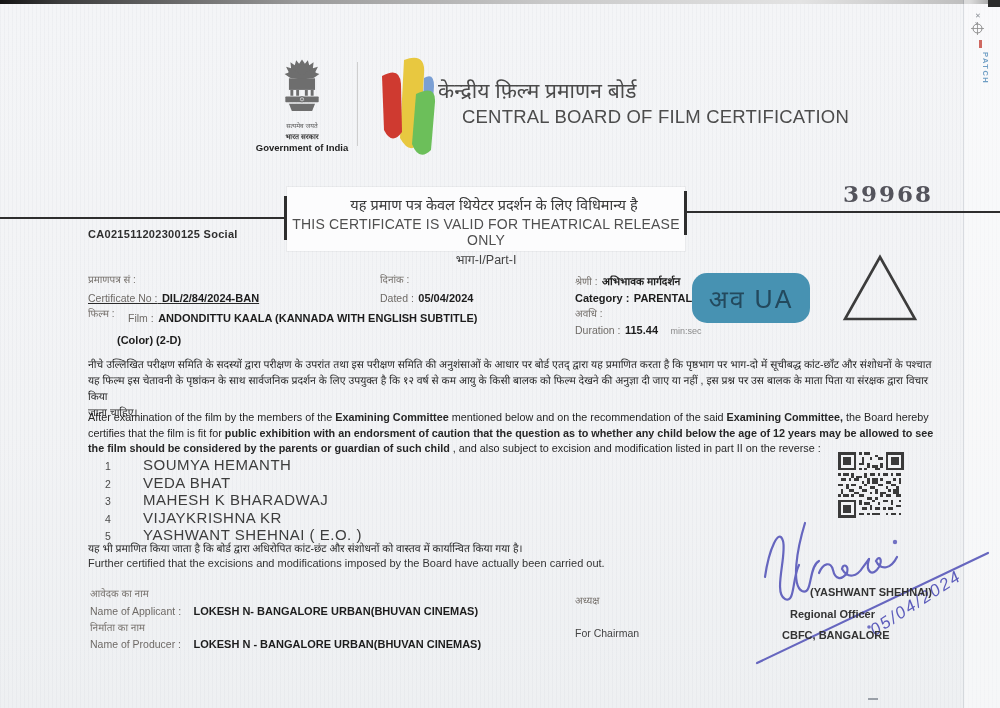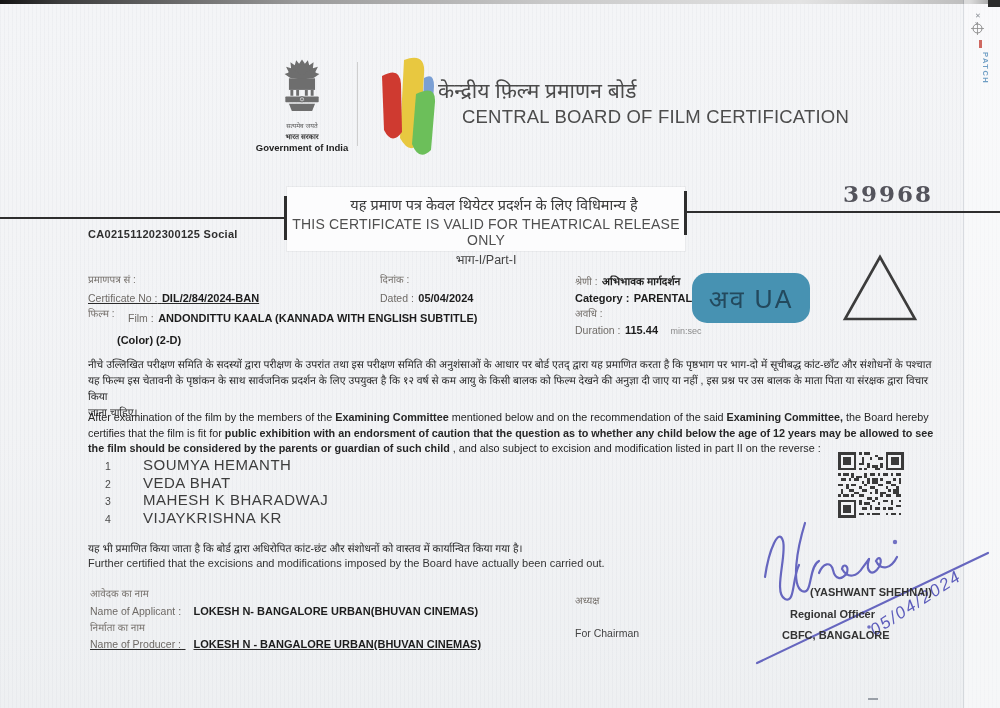--- a/index.html
+++ b/index.html
@@ -172,20 +172,21 @@
     <div>जाना चाहिए।</div>
   </div>
 
   <div class="abs para-en"><span>After examination of the film by the members of the </span><span class="b">Examining Committee</span><span> mentioned below and on the recommendation of the said </span><span class="b">Examining Committee,</span><span> the Board hereby certifies that the film is fit for </span><span class="b">public exhibition with an endorsment of caution that the question as to whether any child below the age of 12 years may be allowed to see the film should be considered by the parents or guardian of such child</span><span> , and also subject to excision and modification listed in part II on the reverse :</span></div>
 
   <div class="abs" style="left:105px;top:456px;">
     <div class="member-row"><span class="row-num">1</span><span class="row-name">SOUMYA HEMANTH</span></div>
     <div class="member-row"><span class="row-num">2</span><span class="row-name">VEDA BHAT</span></div>
     <div class="member-row"><span class="row-num">3</span><span class="row-name">MAHESH K BHARADWAJ</span></div>
     <div class="member-row"><span class="row-num">4</span><span class="row-name">VIJAYKRISHNA KR</span></div>
+    <div class="member-row"><span class="row-num">5</span><span class="row-name">YASHWANT SHEHNAI ( E.O. )</span></div>
   </div>
 
   <svg class="abs" style="left:838px;top:452px;" width="66" height="66" viewBox="0 0 25 25" shape-rendering="crispEdges">
     <g fill="#3a3a3a">
       <path d="M0 0h7v7h-7z M18 0h7v7h-7z M0 18h7v7h-7z" fill="#3a3a3a"></path>
       <path d="M1 1h5v5h-5z M19 1h5v5h-5z M1 19h5v5h-5z" fill="#f2f3f5"></path>
       <path d="M2 2h3v3h-3z M20 2h3v3h-3z M2 20h3v3h-3z"></path>
       <path d="M8 0h1v1h-1z M10 0h2v1h-2z M14 1h1v1h-1z M9 2h1v2h-1z M12 2h1v1h-1z M15 2h2v1h-2z M8 4h2v1h-2z M11 4h1v2h-1z M13 5h2v1h-2z M16 4h1v2h-1z M8 6h1v1h-1z M10 6h1v1h-1z M14 6h2v1h-2z
         M0 8h1v1h-1z M2 8h2v1h-2z M5 8h1v2h-1z M7 9h2v1h-2z M10 8h1v2h-1z M12 8h2v1h-2z M15 8h1v1h-1z M17 8h2v1h-2z M20 8h1v1h-1z M22 8h2v1h-2z
         M1 10h2v1h-2z M4 10h1v1h-1z M6 10h2v1h-2z M9 11h1v1h-1z M11 10h1v2h-1z M13 10h2v2h-2z M16 10h1v1h-1z M18 11h2v1h-2z M21 10h1v1h-1z M23 10h1v2h-1z
@@ -200,21 +201,21 @@
 
   <div class="abs para-hi" style="left:88px;top:540px;font-size:10.5px;">यह भी प्रमाणित किया जाता है कि बोर्ड द्वारा अधिरोपित कांट-छंट और संशोधनों को वास्तव में कार्यान्वित किया गया है।</div>
   <div class="abs" style="left:88px;top:557px;font-size:11px;color:#333;">Further certified that the excisions and modifications imposed by the Board have actually been carried out.</div>
 
   <div class="abs lab-hi" style="left:90px;top:586px;">आवेदक का नाम</div>
   <div class="abs" style="left:90px;top:601px;">
     <span class="lab-en">Name of Applicant :</span>
     <span class="val" style="margin-left:8px;">LOKESH N- BANGALORE URBAN(BHUVAN CINEMAS)</span>
   </div>
   <div class="abs lab-hi" style="left:90px;top:620px;">निर्माता का नाम</div>
-  <div class="abs" style="left:90px;top:634px;text-decoration:underline;">
+  <div class="abs" style="left:90px;top:634px;">
     <span class="lab-en">Name of Producer :</span>
     <span class="val" style="margin-left:8px;">LOKESH N - BANGALORE URBAN(BHUVAN CINEMAS)</span>
   </div>
   <div class="abs lab-hi" style="left:575px;top:593px;">अध्यक्ष</div>
   <div class="abs" style="left:575px;top:627px;font-size:10.5px;color:#444;">For Chairman</div>
 
   <svg class="abs" style="left:745px;top:515px;" width="250" height="165" viewBox="0 0 250 165">
     <g fill="none" stroke="#5b5bbb" stroke-width="2.2" stroke-linecap="round" opacity="0.92">
       <path d="M20 62 C24 34 34 12 38 26 C42 40 28 78 40 84 C50 89 47 64 54 50"></path>
       <path d="M60 8 C52 34 46 70 57 76 C68 81 63 52 74 46"></path>

